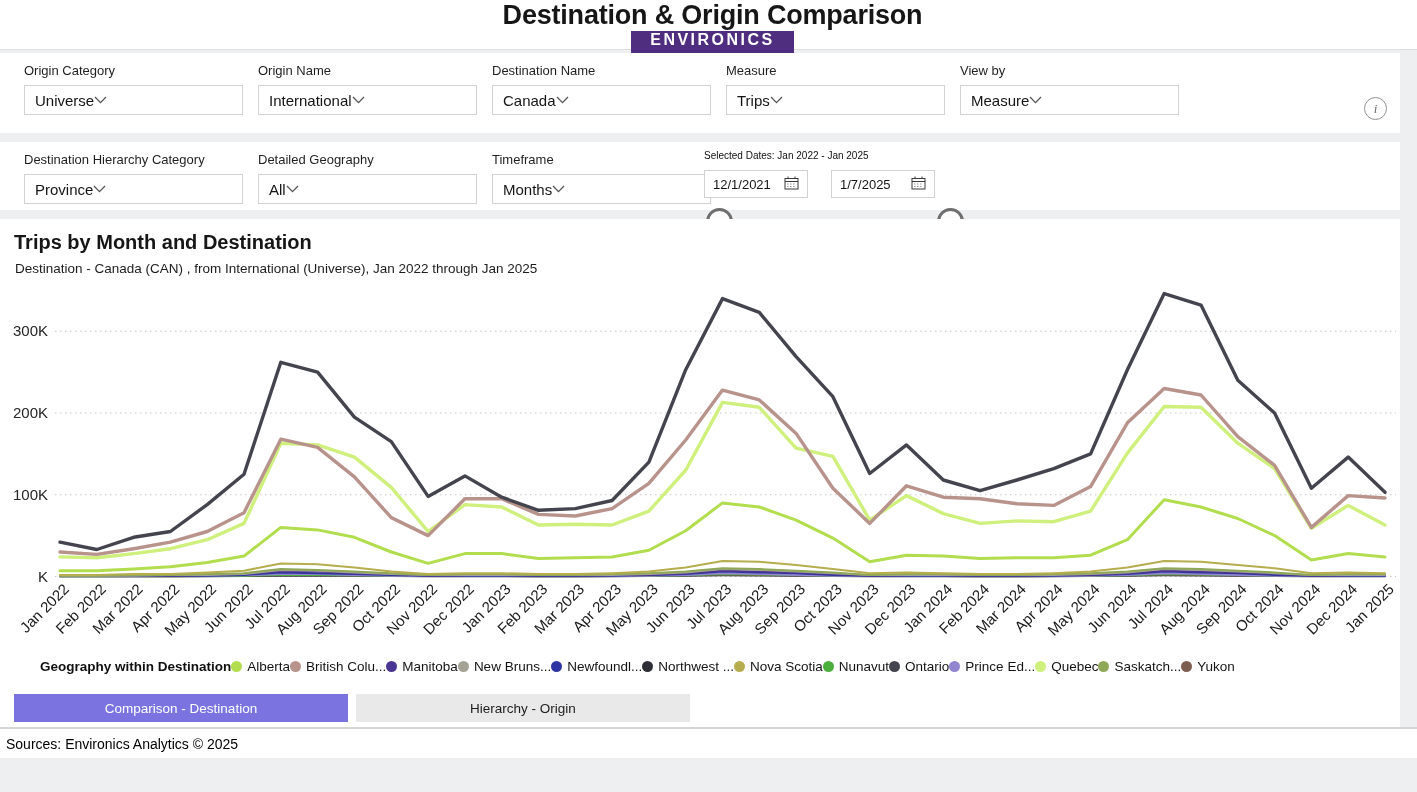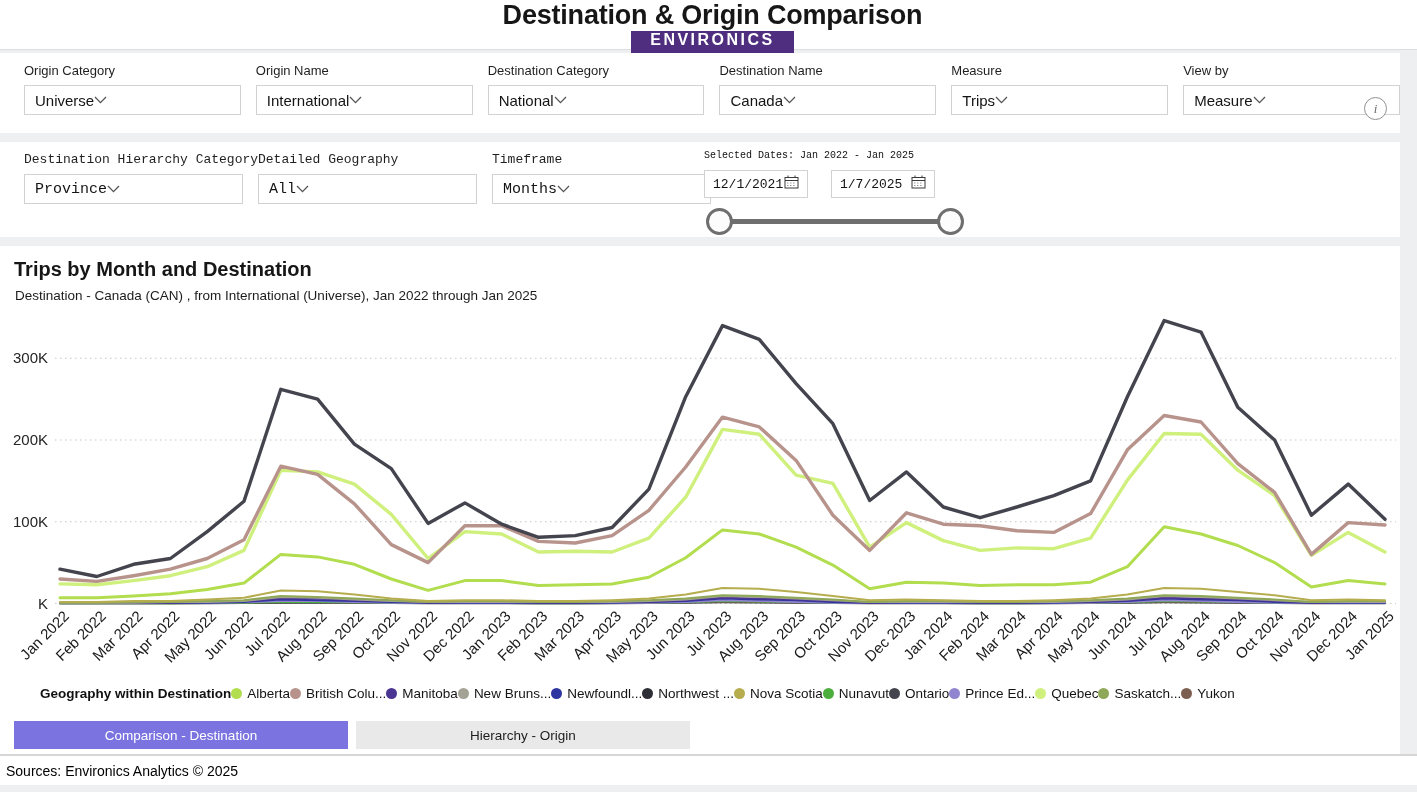--- a/index.html
+++ b/index.html
@@ -37,21 +37,21 @@
     padding:0 10px; font-size:15px; color:#141414; cursor:pointer;
   }
   .select .chev { display:flex; align-items:center; }
   .card1 { height:80px; }
   .info-btn {
     width:23px; height:23px; border:1px solid #909090; border-radius:50%;
     color:#6d6d6d; display:flex; align-items:center; justify-content:center;
     font-size:13px; font-family:"Liberation Serif", serif; font-style:italic;
     margin:44px 0 0 8px; background:#fff; cursor:pointer;
   }
-  .card2 { height:95px;font-family:Liberation Mono, monospace; }
+  .card2 { height:68px; }
   .dates-block { position:absolute; left:704px; top:8px; }
   .dates-label { font-size:10px; color:#101010; }
   .date-inputs { display:flex; gap:23px; margin-top:9px; }
   .date-input {
     width:104px; height:28px; border:1px solid #d2d2d2; background:#fff;
     display:flex; align-items:center; justify-content:space-between;
     padding:0 8px; font-size:13px; color:#141414; cursor:pointer;
   }
   .slider { position:absolute; left:706px; top:66px; width:258px; height:27px; }
   .slider-track { position:absolute; left:13px; right:13px; top:11px; height:5px; background:#6f6f6f; border-radius:3px; }
@@ -106,31 +106,20 @@
             <svg width="13" height="8" viewBox="0 0 13 8">
               <path d="M1 1 L6.5 6.6 L12 1" stroke="#555" stroke-width="1.3" fill="none"></path>
             </svg>
           </span>
         </div>
       </div>
       <div class="filter">
         <div class="filter-label">Origin Name</div>
         <div class="select">
           <span class="select-value">International</span>
-          <span class="chev">
-            <svg width="13" height="8" viewBox="0 0 13 8">
-              <path d="M1 1 L6.5 6.6 L12 1" stroke="#555" stroke-width="1.3" fill="none"></path>
-            </svg>
-          </span>
-        </div>
-      </div>
-      <div class="filter">
-        <div class="filter-label">Destination Category</div>
-        <div class="select">
-          <span class="select-value">National</span>
           <span class="chev">
             <svg width="13" height="8" viewBox="0 0 13 8">
               <path d="M1 1 L6.5 6.6 L12 1" stroke="#555" stroke-width="1.3" fill="none"></path>
             </svg>
           </span>
         </div>
       </div>
       <div class="filter">
         <div class="filter-label">Destination Name</div>
         <div class="select">

